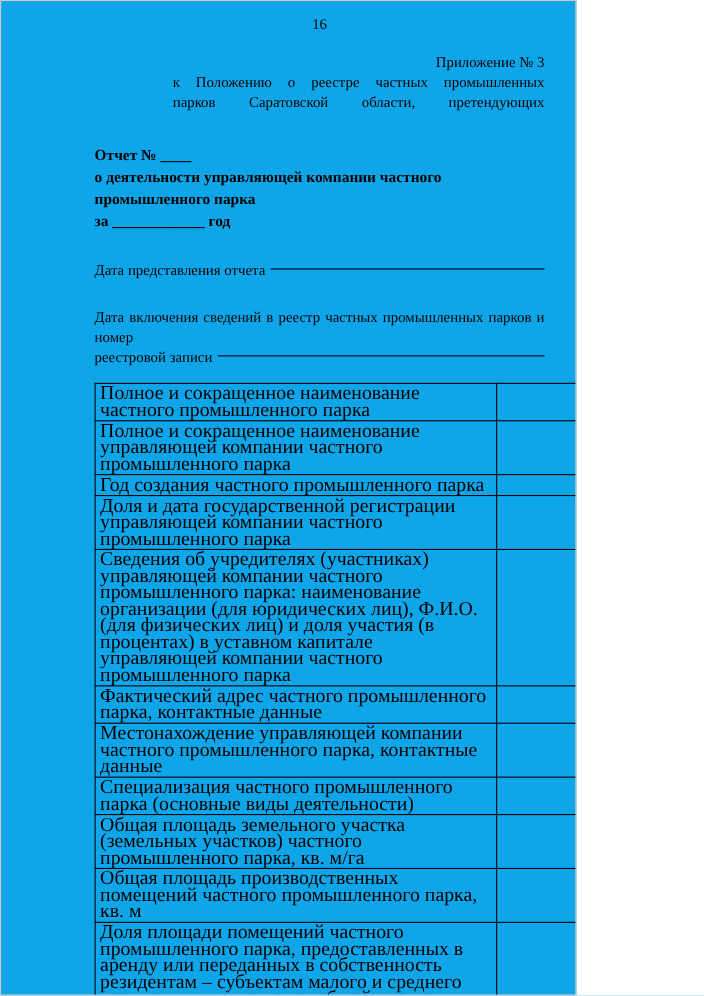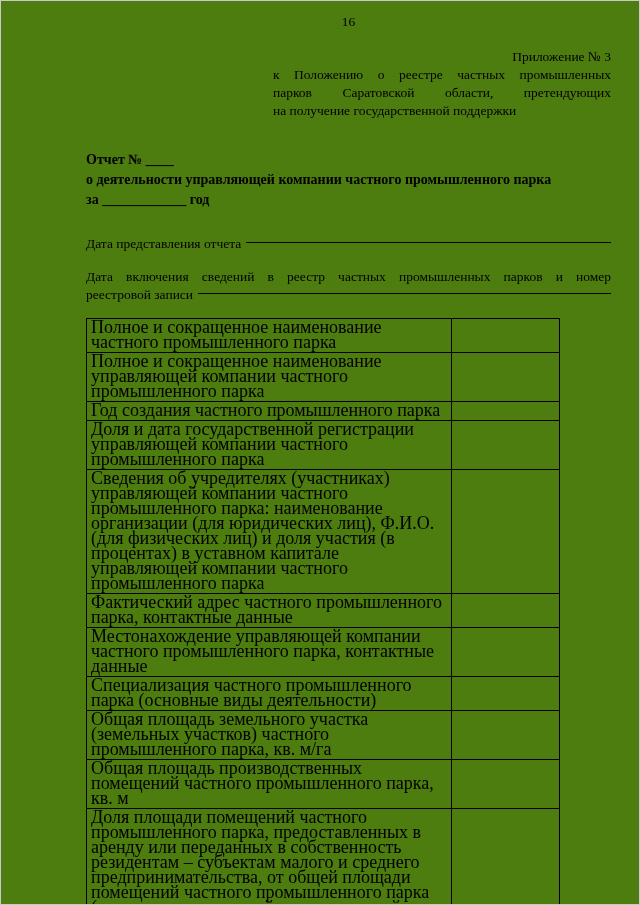--- a/index.html
+++ b/index.html
@@ -1,21 +1,21 @@
 <!DOCTYPE html>
 <html lang="ru"><head>
 <meta charset="utf-8">
 <style>
   html, body { margin: 0; padding: 0; background: #ffffff; }
   .page {
     position: relative;
-    width: 640px;
+    width: 524px;
     height: 905px;
     box-sizing: border-box;
-    background: #4d7c0f;
+    background: #0ea5e9;
     border: 1px solid #c9c9c9;
     padding: 12px 28px 0 85px;
     font-family: "Liberation Serif", "DejaVu Serif", serif;
     font-size: 13.5px;
     color: #000000;
     line-height: 18px;
     overflow: hidden;
   }
   .page-number { text-align: center; }
   .appendix-block {
@@ -37,21 +37,21 @@
     align-items: center;
   }
   .field-line .fill {
     flex: 1 1 auto;
     border-bottom: 1px solid #000;
     margin: 0 0 3px 5px;
     min-width: 20px;
   }
   .mt-date { margin-top: 25px; }
   .mt-agreement { margin-top: 20px; }
-  .mt-registry { margin-top: 15px; }
+  .mt-registry { margin-top: 25px; }
   .report-table {
     margin-top: 14px;
     border-collapse: collapse;
     width: 471px;
     table-layout: fixed;
     font-size: 18px;
     line-height: 15px;
   }
   .report-table td {
     border: 1px solid #000;
@@ -65,21 +65,20 @@
 <body>
 
 <div class="page">
 
   <div class="page-number">16</div>
 
   <div class="appendix-block">
     <div class="appendix-title">Приложение № 3</div>
     <div class="justify-both">к Положению о реестре частных промышленных</div>
     <div class="justify-both">парков Саратовской области, претендующих</div>
-    <div>на получение государственной поддержки</div>
   </div>
 
   <div class="report-title">
     <div>Отчет № ____</div>
     <div>о деятельности управляющей компании частного промышленного парка</div>
     <div>за ____________ год</div>
   </div>
 
   <div class="field-line mt-date">
     <span>Дата представления отчета</span>

